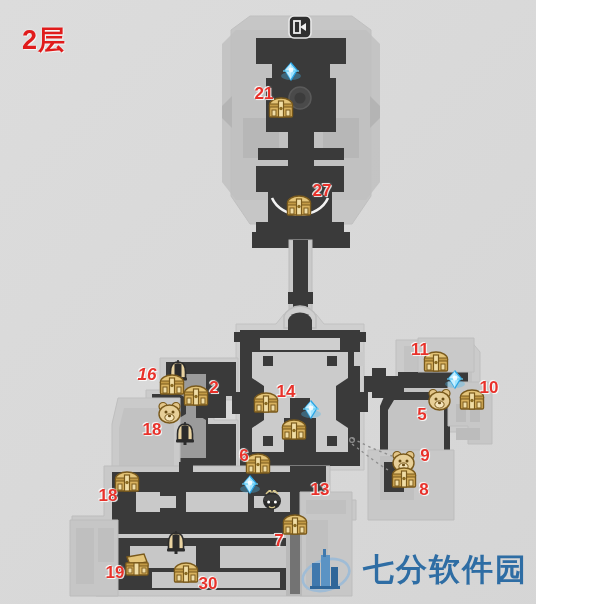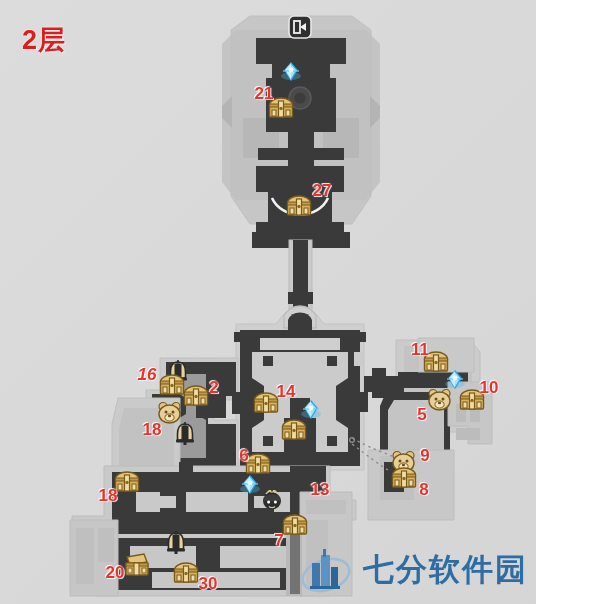--- a/index.html
+++ b/index.html
@@ -494,21 +494,21 @@
     </svg></div>
       <div class="num" style="left: 279px; top: 541px;">7</div>
       <div class="marker" style="left: 137px; top: 565px;"><svg width="26" height="24" viewBox="0 0 26 24">
       <path d="M3,4 L20,1 L23,9 L6,12 Z" fill="#e4c478" stroke="#7a5a1c" stroke-width="1.4"></path>
       <rect x="2" y="10" width="22" height="12" rx="1.2" fill="#d9b25f" stroke="#7a5a1c" stroke-width="1.4"></rect>
       <rect x="2" y="10" width="22" height="3" fill="#c29a46" stroke="#7a5a1c" stroke-width="1"></rect>
       <rect x="10" y="10" width="5" height="12" fill="#f0dda6" stroke="#7a5a1c" stroke-width="1.1"></rect>
       <rect x="4" y="15" width="4" height="5" fill="#f0dda6" stroke="#7a5a1c" stroke-width="0.9"></rect>
       <rect x="18" y="15" width="4" height="5" fill="#f0dda6" stroke="#7a5a1c" stroke-width="0.9"></rect>
     </svg></div>
-      <div class="num" style="left: 115px; top: 573px;">20</div>
+      <div class="num" style="left: 115px; top: 573px;">19</div>
       <div class="marker" style="left: 186px; top: 573px;"><svg width="26" height="22" viewBox="0 0 26 22">
       <rect x="1.5" y="7" width="23" height="13" rx="1.2" fill="#d9b25f" stroke="#7a5a1c" stroke-width="1.4"></rect>
       <path d="M1.5,8 A11.5,7 0 0 1 24.5,8 Z" fill="#e4c478" stroke="#7a5a1c" stroke-width="1.4"></path>
       <rect x="1.5" y="7" width="23" height="3" fill="#c29a46" stroke="#7a5a1c" stroke-width="1"></rect>
       <rect x="10.5" y="4" width="5" height="16" fill="#f0dda6" stroke="#7a5a1c" stroke-width="1.2"></rect>
       <rect x="4" y="13" width="4" height="6" fill="#f0dda6" stroke="#7a5a1c" stroke-width="1"></rect>
       <rect x="18" y="13" width="4" height="6" fill="#f0dda6" stroke="#7a5a1c" stroke-width="1"></rect>
       <circle cx="13" cy="11.5" r="1.7" fill="#8a6a22"></circle>
     </svg></div>
       <div class="num" style="left: 208px; top: 584px;">30</div>

